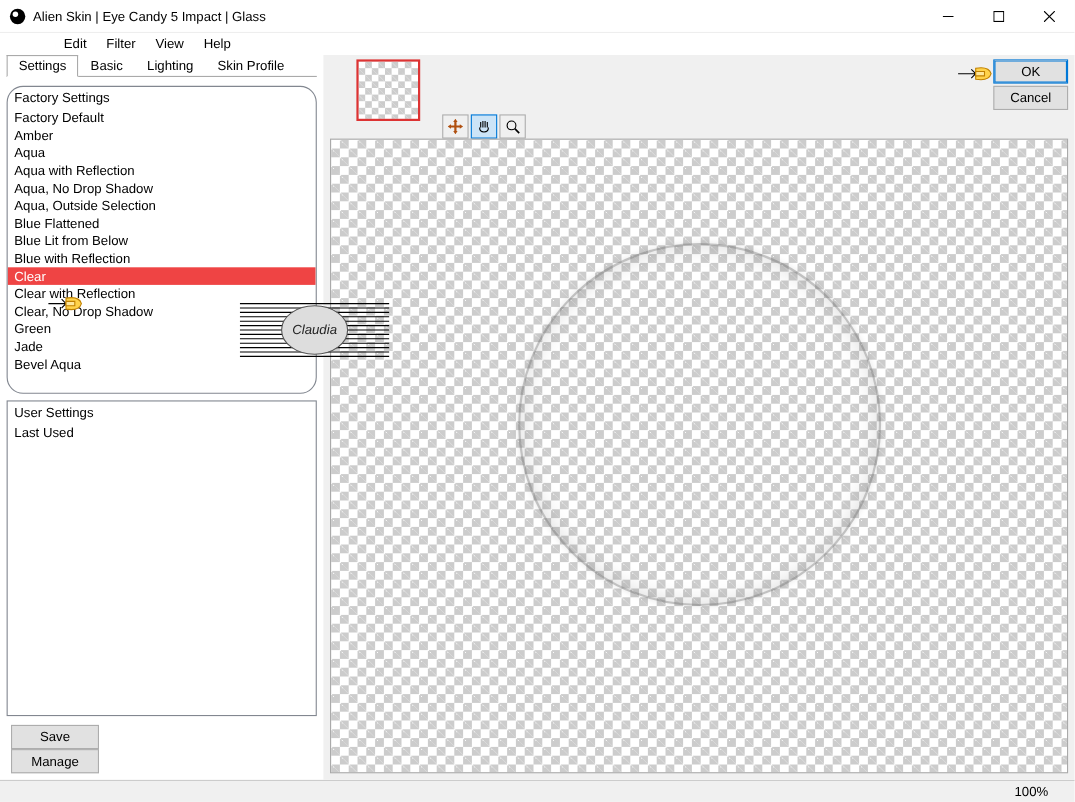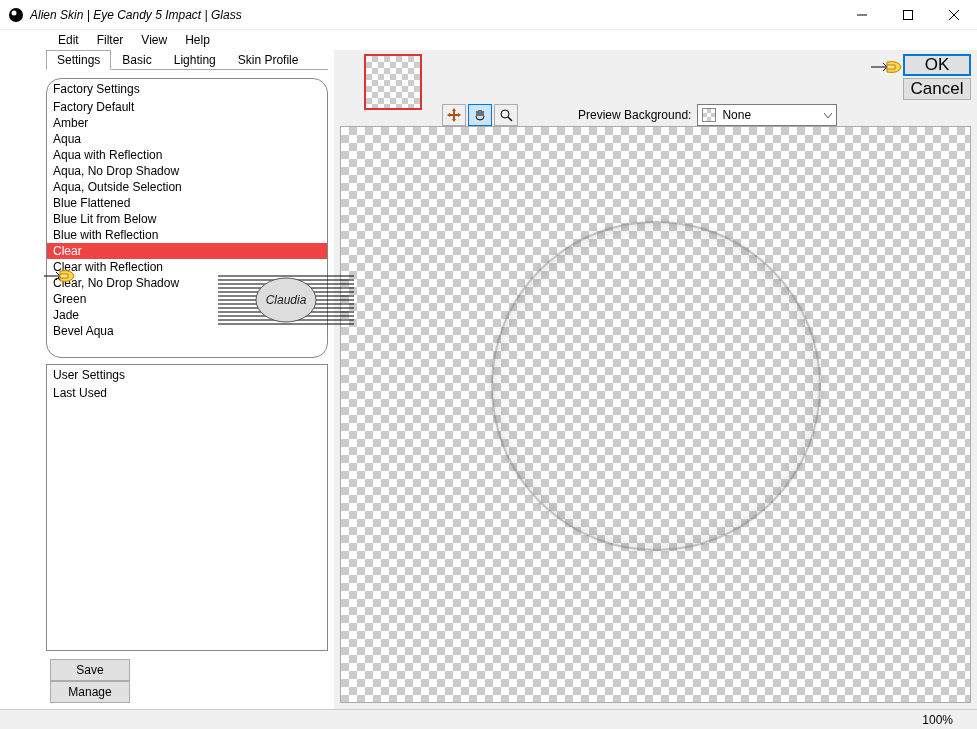--- a/index.html
+++ b/index.html
@@ -1,27 +1,27 @@
 <!DOCTYPE html>
 <html><head>
 <meta charset="utf-8">
 <style>
 * { box-sizing: border-box; margin: 0; padding: 0; font-family: "Segoe UI", Tahoma, sans-serif; font-size: 12px; }
 html, body { width: 977px; height: 729px; background: #fff; overflow: hidden; }
 
-.titlebar { height: 30px; background: #fff; display: flex; align-items: center; border-bottom: 1px solid #eee; font-style: italic; }
+.titlebar { height: 30px; background: #fff; display: flex; align-items: center; border-bottom: 1px solid #eee; }
 .title-icon { width: 16px; height: 16px; margin: 0 6px 0 8px; }
 .title-text { flex: 1; font-size: 12px; }
 .win-btns { display: flex; height: 100%; }
 .win-btn { width: 46px; display: flex; align-items: center; justify-content: center; cursor: pointer; }
 
 .menubar { height: 20px; display: flex; align-items: center; padding-left: 4px; gap: 2px; margin-left: 46px; }
 .menu-item { padding: 2px 8px; cursor: pointer; }
 
-.content { display: flex; height: calc(100% - 30px - 20px - 20px); padding-left: 40px; }
+.content { display: flex; height: calc(100% - 30px - 20px - 20px); }
 
 .left { width: 294px; display: flex; flex-direction: column; padding: 0 6px 6px 6px; }
 .tabs { display: flex; height: 20px; border-bottom: 1px solid #aaa; }
 .tab { padding: 2px 10px; cursor: pointer; border: 1px solid transparent; border-bottom: none; }
 .tab.active { background: #fff; border-color: #aaa; border-bottom: 1px solid #fff; margin-bottom: -1px; }
 
 .listbox { border: 1px solid #828790; margin-top: 8px; background: #fff; overflow-y: scroll; }
 .lb1 { height: 280px; border-radius: 15px; }
 .lb2 { flex: 1; margin-top: 6px; }
 .list-head { font-size: 12px; padding: 3px 6px; }
@@ -45,21 +45,21 @@
 
 .combo-row { display: flex; align-items: center; gap: 6px; margin-top: 50px; margin-left: 40px; }
 .combo { width: 140px; height: 22px; border: 1px solid #7a7a7a; background: #fff; display: flex; align-items: center; padding: 0 4px; cursor: pointer; position: relative; }
 .combo-swatch { width: 14px; height: 14px; border: 1px solid #888;
   background-image: linear-gradient(45deg,#ccc 25%,transparent 25%,transparent 75%,#ccc 75%),
                     linear-gradient(45deg,#ccc 25%,#fff 25%,#fff 75%,#ccc 75%);
   background-size: 8px 8px; background-position: 0 0, 4px 4px; margin-right: 6px; }
 .combo-arrow { position: absolute; right: 4px; }
 
 .action-col { position: absolute; right: 6px; top: 4px; display: flex; flex-direction: column; gap: 2px; }
-.action-btn { width: 68px; height: 22px; border: 1px solid #adadad; background: #e1e1e1; text-align: center; line-height: 20px; cursor: pointer; font-size: 17px; }
+.action-btn { width: 68px; height: 22px; border: 1px solid #adadad; background: #e1e1e1; text-align: center; line-height: 20px; cursor: pointer; font-size: 12px; }
 .action-btn.primary { border: 1px solid #0078d7; box-shadow: 0 0 0 1px #0078d7 inset; }
 
 .preview { flex: 1; margin: 0 6px 6px 6px; position: relative;
   background-image: linear-gradient(45deg,#ccc 25%,transparent 25%,transparent 75%,#ccc 75%),
                     linear-gradient(45deg,#ccc 25%,#fff 25%,#fff 75%,#ccc 75%);
   background-size: 16px 16px; background-position: 0 0, 8px 8px; border: 1px solid #aaa; }
 .glass-circle { position: absolute; left: 50%; top: 45%; width: 330px; height: 330px; border-radius: 50%;
   transform: translate(-50%,-50%); border: 2px solid rgba(100,100,100,0.4);
   box-shadow: inset 0 0 20px rgba(0,0,0,0.15), 0 0 6px rgba(0,0,0,0.1); }
 
@@ -170,32 +170,20 @@
             </svg>
         </div>
         <div class="tool-btn">
           <svg width="14" height="14" viewBox="0 0 14 14">
               <circle cx="6" cy="6" r="4" fill="none" stroke="#000"></circle>
               <line x1="9" y1="9" x2="13" y2="13" stroke="#000" stroke-width="1.5"></line>
             </svg>
         </div>
       </div>
 
-      <div class="combo-row">
-        <span>Preview Background:</span>
-        <div class="combo">
-          <div class="combo-swatch"></div>
-          <span>None</span>
-          <span class="combo-arrow">
-            <svg width="8" height="6" viewBox="0 0 8 6">
-                <path d="M0 0 L4 5 L8 0" fill="none" stroke="#555"></path>
-              </svg>
-          </span>
-        </div>
-      </div>
 
       <div class="action-col">
         <div class="action-btn primary">OK</div>
         <div class="action-btn">Cancel</div>
       </div>
     </div>
 
     <div class="preview">
       <div class="glass-circle"></div>
     </div>

